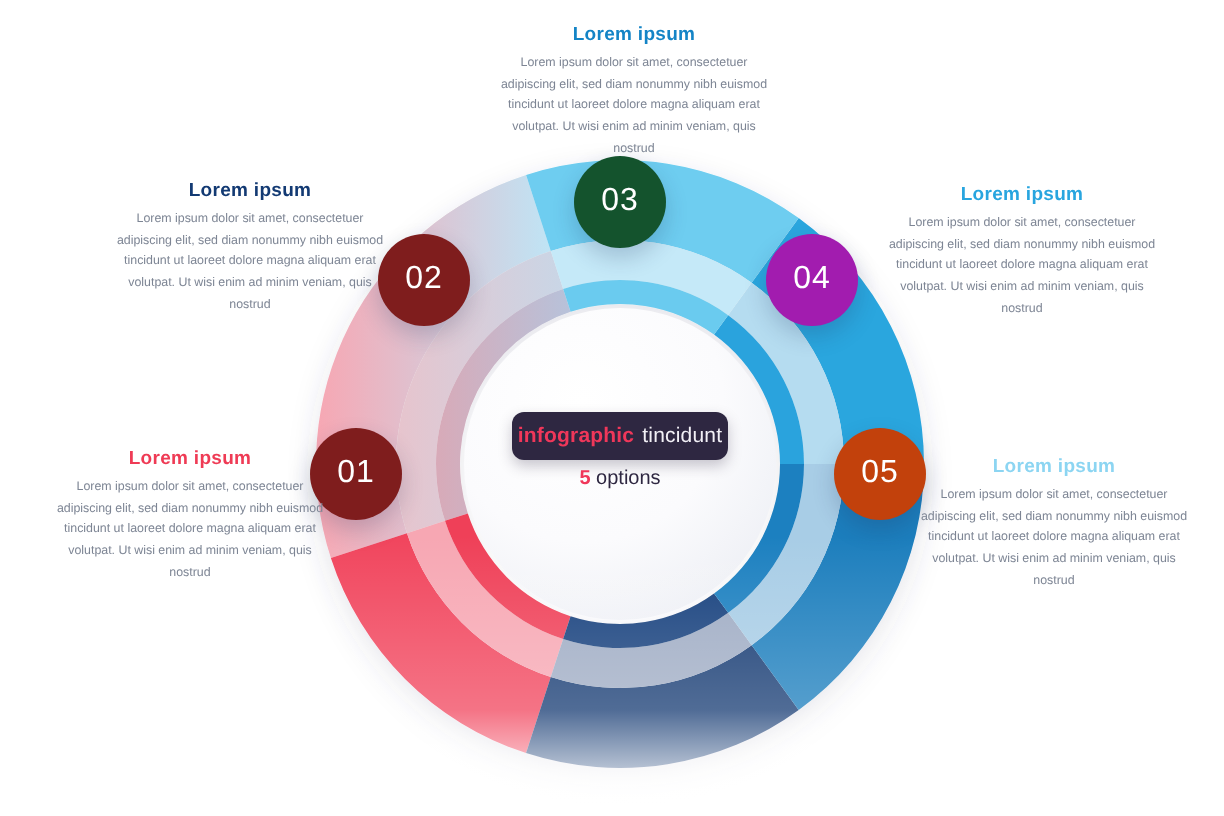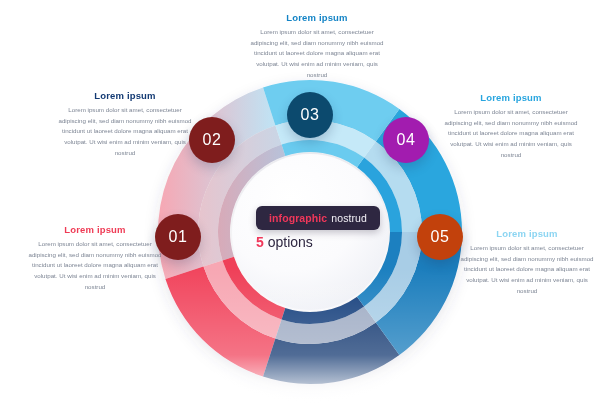--- a/index.html
+++ b/index.html
@@ -49,21 +49,21 @@
     font-weight: 400;
     box-shadow: 0 5px 11px rgba(30,50,90,0.22);
     user-select: none;
   }
 
   
   #center-label {
     position: absolute;
     left: 256px;
     top: 206px;
-    width: 124px;
+    width: 108px;
     height: 24px;
     background: #2e2741;
     border-radius: 6px;
     display: flex;
     align-items: center;
     justify-content: center;
     box-shadow: 0 3px 7px rgba(40,30,60,0.25);
   }
   #center-label .t1 {
     color: #f0375a;
@@ -76,22 +76,22 @@
     font-size: 10.5px;
     font-weight: 400;
     margin-left: 4px;
     letter-spacing: 0.1px;
   }
   #center-sub {
     position: absolute;
     left: 256px;
     top: 234px;
     width: 108px;
-    text-align: left;
-    font-size: 14px;
+    text-align: center;
+    font-size: 10px;
     color: #2e2741;
   }
   #center-sub .num {
     color: #f0375a;
     font-weight: 700;
   }
 
   
   .txtblock { position: absolute; }
   .txtblock .head {
@@ -177,34 +177,34 @@
     </svg>
   </div>
 
   <div id="markers">
       <div class="marker" style="left: 155px; top: 214px; background: #7f1d1d;">
         <span>01</span>
       </div>
       <div class="marker" style="left: 189px; top: 117px; background: #7f1d1d;">
         <span>02</span>
       </div>
-      <div class="marker" style="left: 287px; top: 92px; background: #0c4a6e;">
+      <div class="marker" style="left: 287px; top: 78px; background: #14532d;">
         <span>03</span>
       </div>
       <div class="marker" style="left: 383px; top: 117px; background: #a21caf;">
         <span>04</span>
       </div>
       <div class="marker" style="left: 417px; top: 214px; background: #c2410c;">
         <span>05</span>
       </div>
     </div>
 
   <div id="center-label" style="background: rgb(46, 39, 65);">
     <span class="t1" style="color: rgb(240, 55, 90);">infographic</span>
-    <span class="t2" style="color: rgb(242, 240, 246);">nostrud</span>
+    <span class="t2" style="color: rgb(242, 240, 246);">tincidunt</span>
   </div>
   <div id="center-sub" style="color: rgb(46, 39, 65);">
     <span class="num" style="color: rgb(240, 55, 90);">5</span>
     <span>options</span>
   </div>
 
   <div class="txtblock ta-center" id="block-03">
     <p class="head" style="color: rgb(20, 132, 198);">Lorem ipsum</p>
     <p class="body">Lorem ipsum dolor sit amet, consectetuer adipiscing elit, sed diam nonummy nibh euismod tincidunt ut laoreet dolore magna aliquam erat volutpat. Ut wisi enim ad minim veniam, quis nostrud</p>
   </div>

